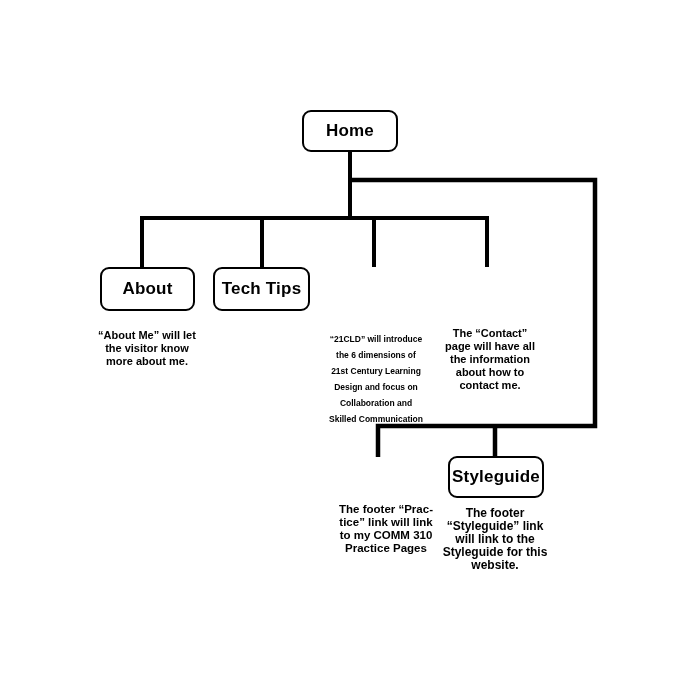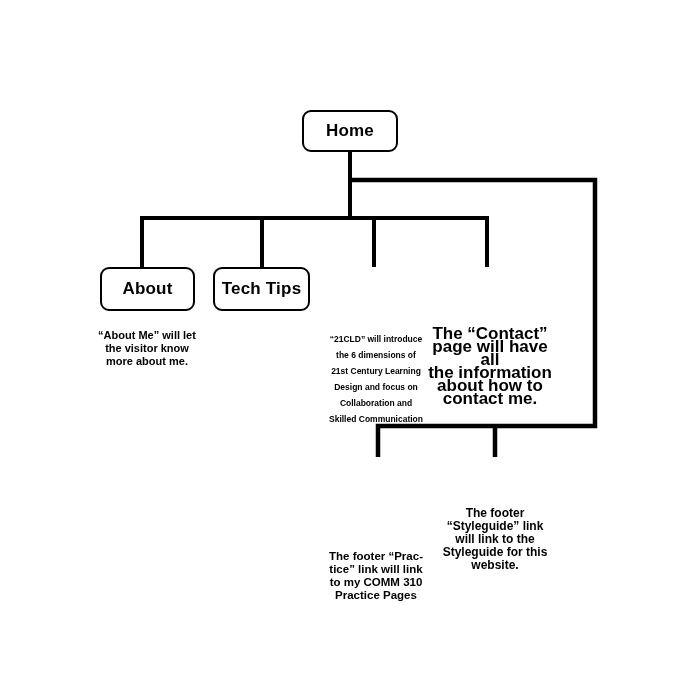--- a/index.html
+++ b/index.html
@@ -51,22 +51,22 @@
   .node-about      { left: 100px; top: 267px; width: 95px; height: 44px; }
   .node-tech-tips  { left: 213px; top: 267px; width: 97px; height: 44px; }
   .node-21cld      { left: 328px; top: 267px; width: 95px; height: 44px; }
   .node-contact    { left: 443px; top: 267px; width: 95px; height: 42px; }
   .node-practice   { left: 329px; top: 456px; width: 94px; height: 42px; }
   .node-styleguide { left: 448px; top: 456px; width: 96px; height: 42px; }
   
   .desc-about      { left: 82px;  top: 329px; }
   .desc-tech-tips  { left: 196px; top: 329px; }
   .desc-21cld      { left: 311px; top: 331px; }
-  .desc-contact    { left: 425px; top: 327px; font-size: 17px; }
-  .desc-practice   { left: 311px; top: 503px; font-size: 11.5px; margin-top: 47px; }
+  .desc-contact    { left: 425px; top: 327px; font-size: 11px; }
+  .desc-practice   { left: 321px; top: 503px; font-size: 11.5px; }
   .desc-styleguide { left: 430px; top: 507px; font-size: 12px; }
 </style>
 </head>
 <body>
 
 <div id="canvas">
 
   <svg id="connectors" viewBox="0 0 700 700" xmlns="http://www.w3.org/2000/svg">
 
     <polyline points="350,152 350,220" fill="none" stroke="#000000" stroke-width="4"></polyline>
@@ -90,20 +90,23 @@
     <span class="node-label">Tech Tips</span>
   </div>
 
   <div class="node node-about">
     <span class="node-label">About</span>
   </div>
 
 
 
 
+  <div class="node node-styleguide">
+    <span class="node-label">Styleguide</span>
+  </div>
 
   <div class="desc desc-about">“About Me” will let
 the visitor know
 more about me.</div>
 
 
   <div class="desc desc-small desc-21cld">“21CLD” will introduce
 the 6 dimensions of
 21st Century Learning
 Design and focus on

